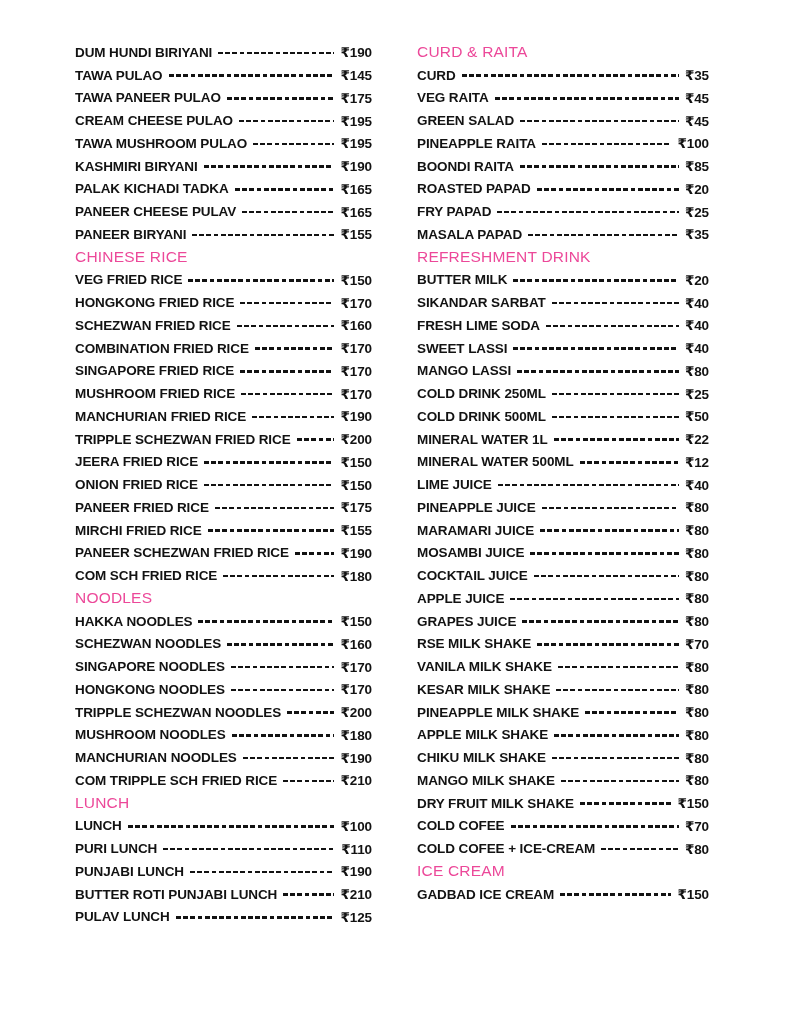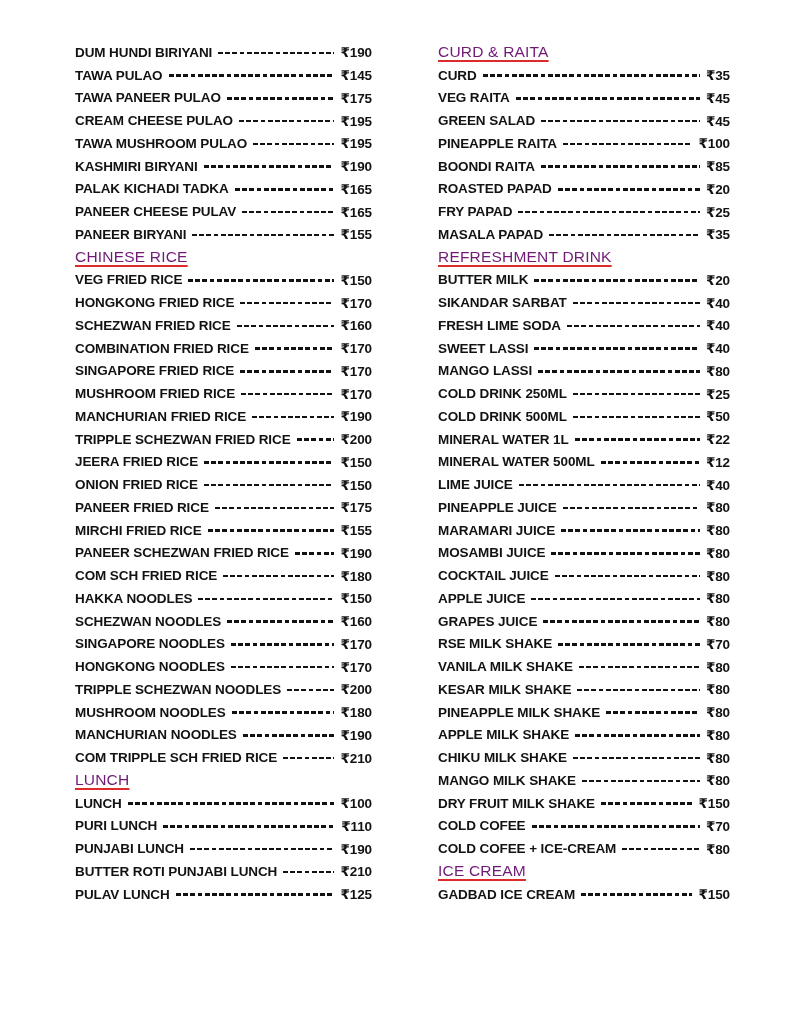--- a/index.html
+++ b/index.html
@@ -18,32 +18,31 @@
   #menu {
     position: absolute;
     top: 41px;
     left: 75px;
     display: flex;
   }
   .menu-column {
     display: flex;
     flex-direction: column;
   }
-  .menu-column.left  { width: 297px; margin-right: 66px; }
+  .menu-column.left  { width: 297px; margin-right: 45px; }
   .menu-column.right { width: 292px; }
 
   .section-header {
     height: 22.75px;
     display: flex;
     align-items: center;
-    color: #701a75;
+    color: #ec4899;
     font-size: 15.5px;
     font-weight: 400;
     letter-spacing: 0.2px;
-    text-decoration: underline;
     text-decoration-color: #dd2b2b;
     text-decoration-thickness: 1.5px;
     text-underline-offset: 3px;
     white-space: nowrap;
   }
   .menu-row {
     height: 22.75px;
     display: flex;
     align-items: center;
     color: #121212;
@@ -186,20 +185,21 @@
         <div class="menu-row">
           <span class="item-name">PANEER SCHEZWAN FRIED RICE</span>
           <span class="leader"></span>
           <span class="item-price"><span>₹</span><span>190</span></span>
         </div>
         <div class="menu-row">
           <span class="item-name">COM SCH FRIED RICE</span>
           <span class="leader"></span>
           <span class="item-price"><span>₹</span><span>180</span></span>
         </div>
+        <div class="section-header">NOODLES</div>
         <div class="menu-row">
           <span class="item-name">HAKKA NOODLES</span>
           <span class="leader"></span>
           <span class="item-price"><span>₹</span><span>150</span></span>
         </div>
         <div class="menu-row">
           <span class="item-name">SCHEZWAN NOODLES</span>
           <span class="leader"></span>
           <span class="item-price"><span>₹</span><span>160</span></span>
         </div>

